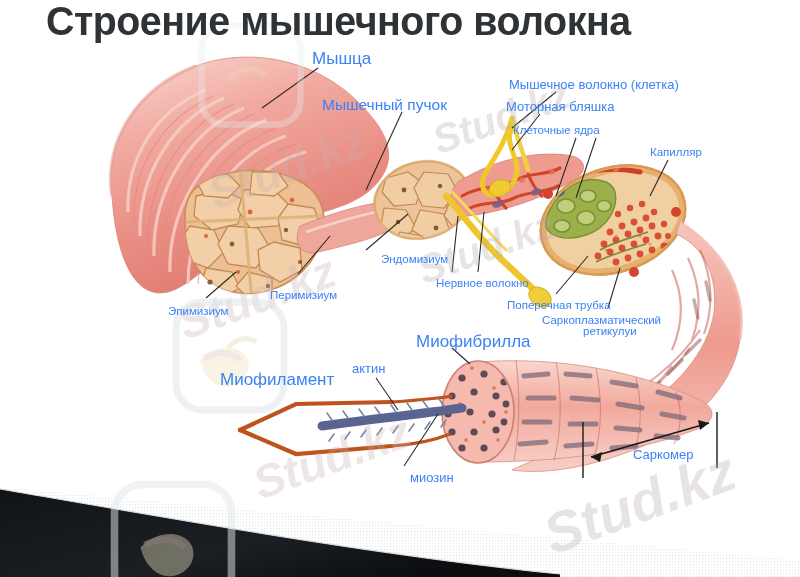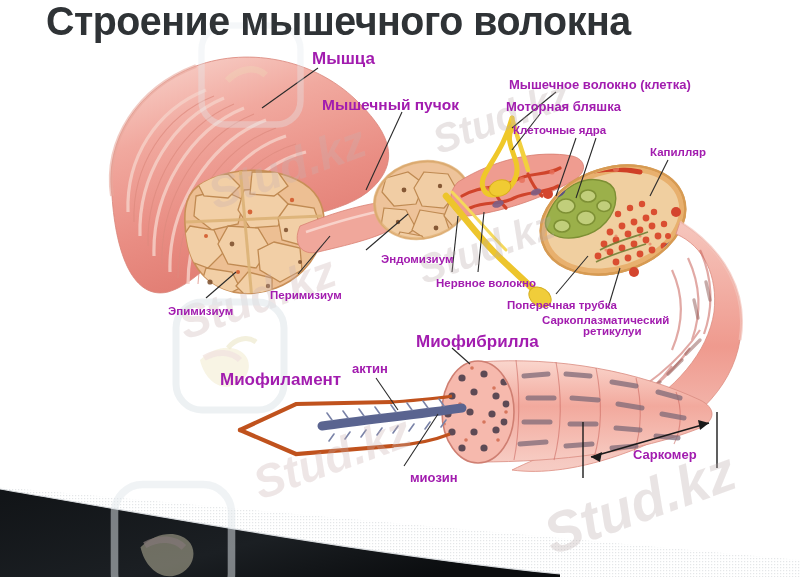--- a/index.html
+++ b/index.html
@@ -13,21 +13,21 @@
          letter-spacing:-0.5px;white-space:nowrap;
          transform:scaleX(.96);transform-origin:left top;}
 
   
   .wm{position:absolute;font-weight:bold;color:#c9b0b0;opacity:.30;
       font-style:italic;white-space:nowrap;pointer-events:none;}
   .wm2{color:#b9a9a9;}
   .wmlogo{position:absolute;pointer-events:none;opacity:.55;}
 
   
-  .lab{position:absolute;font-weight:bold;color:#a21caf;white-space:nowrap;
+  .lab{position:absolute;font-weight:normal;color:#3b82f6;white-space:nowrap;
        line-height:1.08;}
   .lab.sm{font-size:11.5px;}
   .lab.md{font-size:13px;}
   .lab.lg{font-size:15.5px;}
   .lab.xl{font-size:17px;}
 
   
   svg.ov{position:absolute;left:0;top:0;width:800px;height:577px;pointer-events:none;}
 </style>
 </head>

